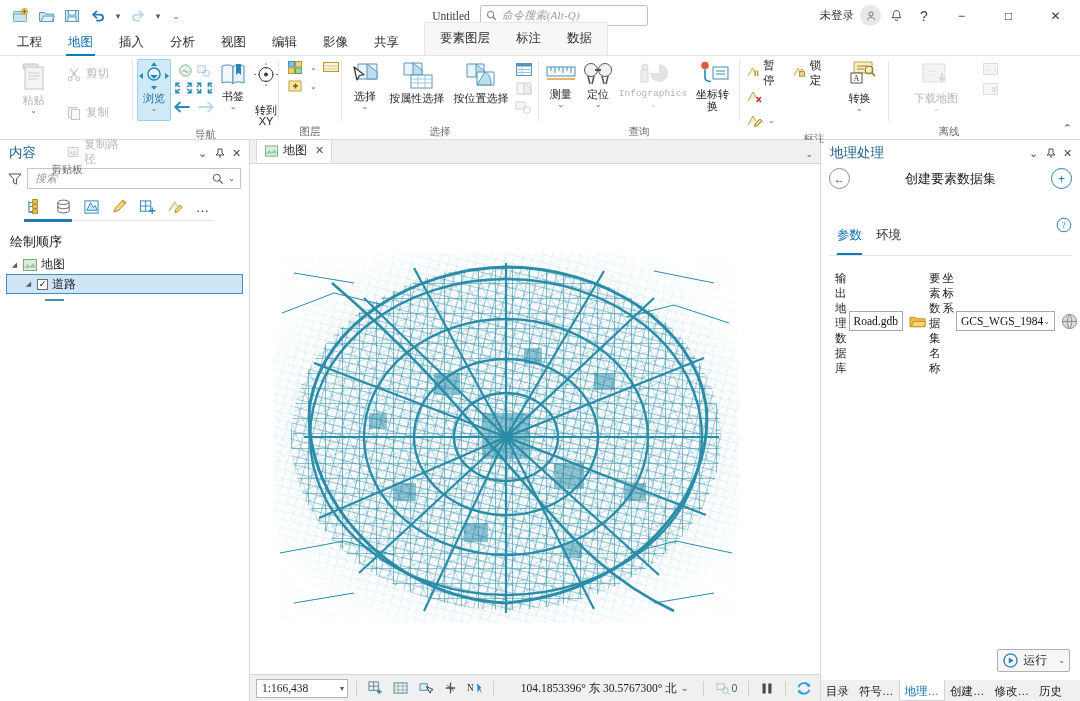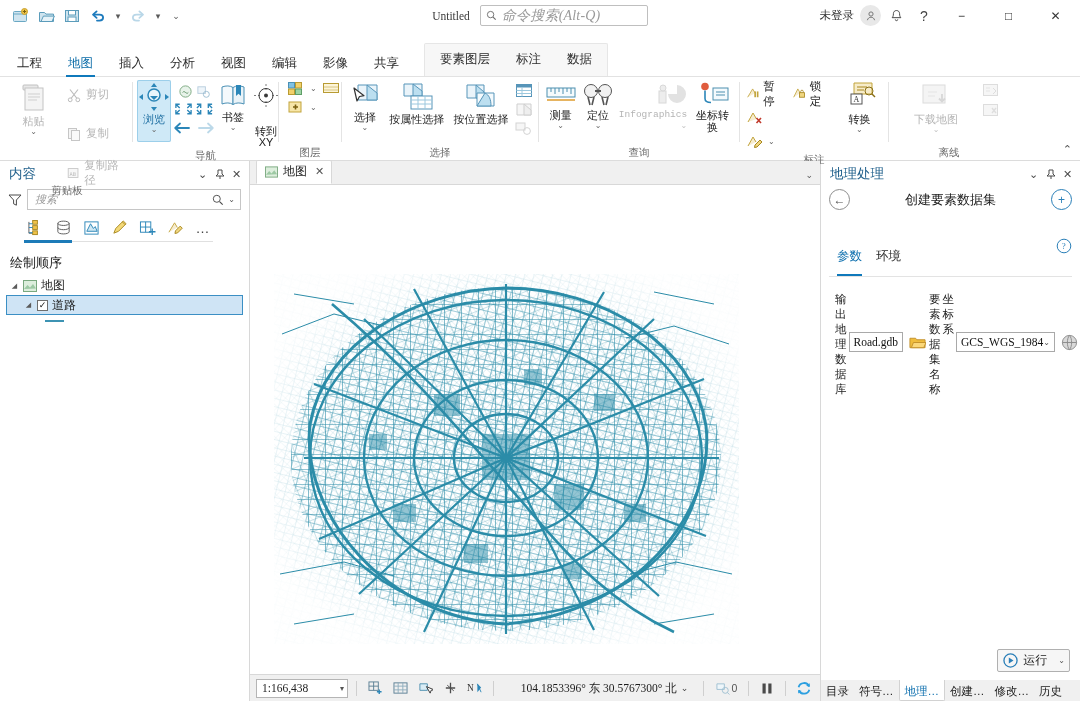--- a/index.html
+++ b/index.html
@@ -24,31 +24,31 @@
     border-radius:2px;
   }
   .qat-caret { width:12px; height:22px; display:flex; align-items:center; justify-content:center; color:#5a5a5a; font-size:9px; }
   .title-center { position:absolute; left:0; right:0; display:flex; justify-content:center; align-items:center; gap:10px; pointer-events:none; }
   .title-center > * { pointer-events:auto; }
   .doc-title { font-size:11.5px; color:#3b3b3b; font-family:"Liberation Serif", serif; }
   .cmdsearch {
     width:168px; height:21px; border:1px solid #bfbfbf; background:#fff; border-radius:2px;
     display:flex; align-items:center; padding:0 5px; gap:5px;
   }
-  .cmdsearch .ph { font-style:italic; color:#9a9a9a; font-size:14px; font-family:"Liberation Serif", serif; letter-spacing:.2px;}
+  .cmdsearch .ph { font-style:italic; color:#9a9a9a; font-size:11px; font-family:"Liberation Serif", serif; letter-spacing:.2px;}
   .title-right { margin-left:auto; display:flex; align-items:center; gap:2px; padding-right:2px; }
   .signin { font-size:11.5px; color:#333; margin-right:4px; }
   .avatar-btn { width:21px;height:21px;border-radius:50%;background:#e8e8e8;display:flex;align-items:center;justify-content:center;}
   .tb-icon { width:26px;height:24px; display:flex;align-items:center;justify-content:center;color:#3a3a3a; }
   .win-btn { width:45px;height:31px;display:flex;align-items:center;justify-content:center;color:#333; }
 
   
   .ribbon-tabs {
     height:25px; display:flex; align-items:flex-end; background:#fff; padding-left:4px; flex:none;
-    border-bottom:1px solid #e2e2e2; position:relative;margin-top:21px;
+    border-bottom:1px solid #e2e2e2; position:relative;
   }
   .rtab {
     padding:3px 13px 4px; font-size:12.5px; color:#2b2b2b; position:relative; white-space:nowrap;
   }
   .rtab.active { color:#0b6ca8; font-weight:400; }
   .rtab.active:after {
     content:""; position:absolute; left:11px; right:11px; bottom:-1px; height:2px; background:#0f79bb;
   }
   .ctx-group {
     display:flex; align-items:flex-end; margin-left:12px; background:#f7f7f7;
@@ -473,21 +473,21 @@
         <div class="big-btn">
           <svg width="32" height="26" viewBox="0 0 32 26">
               <circle cx="9" cy="9" r="6.5" fill="#f2f2f2" stroke="#555"></circle>
               <circle cx="23" cy="9" r="6.5" fill="#f2f2f2" stroke="#555"></circle>
               <path d="M13 9h6" stroke="#555" stroke-width="2"></path>
               <path d="M6 15l2 8M12 15l-2 8M20 15l2 8M26 15l-2 8" stroke="#555" stroke-width="1.6"></path>
             </svg>
           <span class="lbl">定位</span>
           <span class="caret">⌄</span>
         </div>
-        <div class="big-btn" style="width:76px;align-items:flex-end;">
+        <div class="big-btn" style="width:76px;">
           <svg width="32" height="26" viewBox="0 0 32 26">
               <path d="M22 3a9 9 0 1 1-9 9h9z" fill="#e2e2e2"></path>
               <rect x="4" y="9" width="7" height="12" fill="#ededed" stroke="#d8d8d8"></rect>
               <circle cx="8" cy="6" r="3" fill="#ededed" stroke="#d8d8d8"></circle>
             </svg>
           <span class="lbl disabled" style="font-family:'Liberation Mono',monospace;font-size:9.5px;">Infographics</span>
           <span class="caret" style="color:#c3c3c3;">⌄</span>
         </div>
         <div class="big-btn wide">
           <svg width="34" height="26" viewBox="0 0 34 26">

